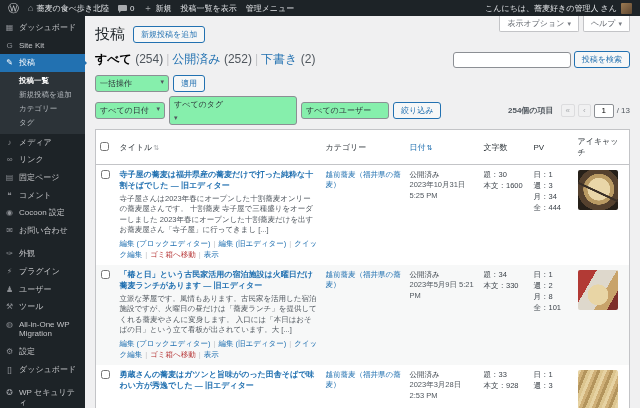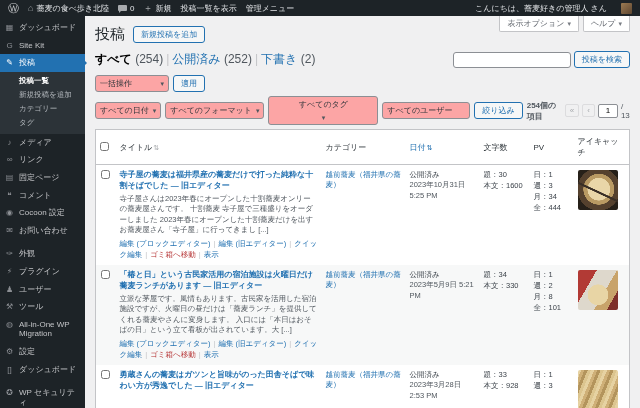--- a/index.html
+++ b/index.html
@@ -7,21 +7,21 @@
   body { font-family: "Liberation Sans", "DejaVu Sans", sans-serif; }
   .screen { width:640px; height:408px; overflow:hidden; display:flex; flex-direction:column; background:#f0f0f1; }
 
   
   .admin-bar { height:16px; background:#1d2327; color:#e2e4e7; display:flex; align-items:center; gap:9px; padding:0 8px; font-size:8px; flex:0 0 16px; }
   .ab-item { display:flex; align-items:center; gap:3px; color:#e2e4e7; text-decoration:none; white-space:nowrap; }
   .ab-icon { color:#a7aaad; font-size:9px; line-height:1; }
   .wp-logo { font-size:11px; color:#c3c4c7; }
   .bubble { width:9px; height:6px; background:#a7aaad; border-radius:1px; position:relative; }
   .bubble::after { content:""; position:absolute; left:1px; bottom:-2px; border:2px solid transparent; border-top-color:#a7aaad; border-left-color:#a7aaad; }
-  .ab-right { margin-left:auto; display:flex; align-items:center; gap:14px; }
+  .ab-right { margin-left:auto; display:flex; align-items:center; gap:4px; }
   .avatar { width:11px; height:11px; background:linear-gradient(135deg,#9b7a52,#5e4630); border-radius:1px; }
 
   .frame { display:flex; flex:1; min-height:0; }
 
   
   .sidebar { flex:0 0 85px; background:#1d2327; color:#c3c4c7; font-size:8px; padding-top:3px; position:relative; z-index:2; overflow:visible; }
   .sb-item { display:flex; gap:5px; padding:4px 5px; align-items:flex-start; cursor:pointer; line-height:1.2; }
   .sb-icon { flex:0 0 9px; text-align:center; color:#8c8f94; font-size:8px; line-height:1.2; }
   .sb-label { flex:1; }
   .sb-item.active { background:#2271b1; color:#fff; position:relative; }
@@ -46,21 +46,21 @@
   .views { font-size:12px; color:#646970; }
   .views a { text-decoration:none; color:#2271b1; }
   .views .current-view { color:#000; font-weight:bold; }
   .views .count { color:#50575e; font-weight:normal; }
   .views .vsep { color:#c3c4c7; margin:0 3px; }
   .searchbox { display:flex; gap:3px; align-items:center; }
   .search-input { width:118px; height:16px; border:1px solid #8c8f94; border-radius:3px; font-size:8px; padding:0 3px; background:#fff; }
 
   .tablenav { margin-top:7px; font-size:8px; }
   .tn-row { display:flex; gap:4px; align-items:center; margin-bottom:4px; flex-wrap:nowrap; }
-  .fselect { display:inline-flex; align-items:center; justify-content:space-between; gap:4px; background:#fca5a5; border:1px solid #8c8f94; border-radius:3px; padding:2px 4px; color:#2c3338; cursor:pointer; white-space:nowrap; }
+  .fselect { display:inline-flex; justify-content:space-between; gap:4px; background:#86efac; border:1px solid #8c8f94; border-radius:3px; padding:2px 4px; color:#2c3338; cursor:pointer; white-space:nowrap; }
   .fselect .chev { font-size:7px; color:#50575e; }
   .w-bulk{width:74px;} .w-dates{width:70px;} .w-cats{width:128px;} .w-formats{width:104px;} .w-tags{width:128px;flex-direction:column;} .w-users{width:88px;gap:48px;}
   .tn-pag { margin-left:auto; display:flex; gap:3px; align-items:center; color:#50575e; }
   .displaying-num { margin-right:4px;font-weight:bold; }
   .pgbtn { border:1px solid #2271b1; background:#f6f7f7; color:#2271b1; border-radius:2px; padding:1px 4px; text-decoration:none; font-size:8px; line-height:1.2; }
   .pgbtn.disabled { border-color:#dcdcde; background:#f0f0f1; color:#a7aaad; }
   .current-page { width:20px; height:14px; border:1px solid #8c8f94; border-radius:2px; text-align:center; font-size:8px; }
 
   
   table.posts { width:100%; border-collapse:collapse; background:#fff; border:1px solid #c3c4c7; table-layout:fixed; margin-top:3px; }
@@ -251,24 +251,20 @@
             <span>一括操作</span>
             <span class="chev">▾</span>
           </span>
           <button class="btn">適用</button>
         </div>
         <div class="tn-row">
           <span class="fselect w-dates">
             <span>すべての日付</span>
             <span class="chev">▾</span>
           </span>
-          <span class="fselect w-formats">
-            <span>すべてのフォーマット</span>
-            <span class="chev">▾</span>
-          </span>
           <span class="fselect w-tags">
             <span>すべてのタグ</span>
             <span class="chev">▾</span>
           </span>
           <span class="fselect w-users">
             <span>すべてのユーザー</span>
             <span class="chev">▾</span>
           </span>
           <button class="btn">絞り込み</button>
           <div class="tn-pag">

